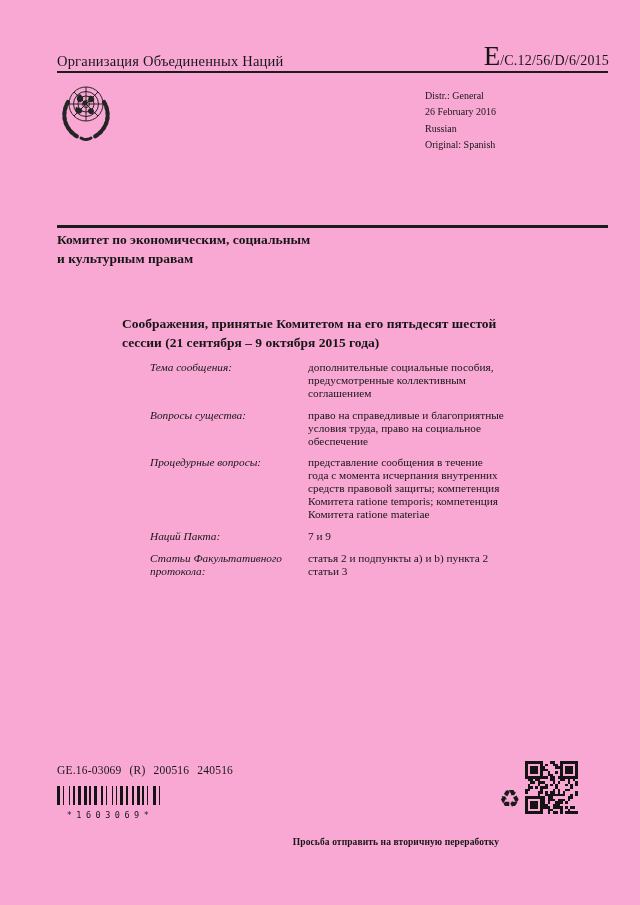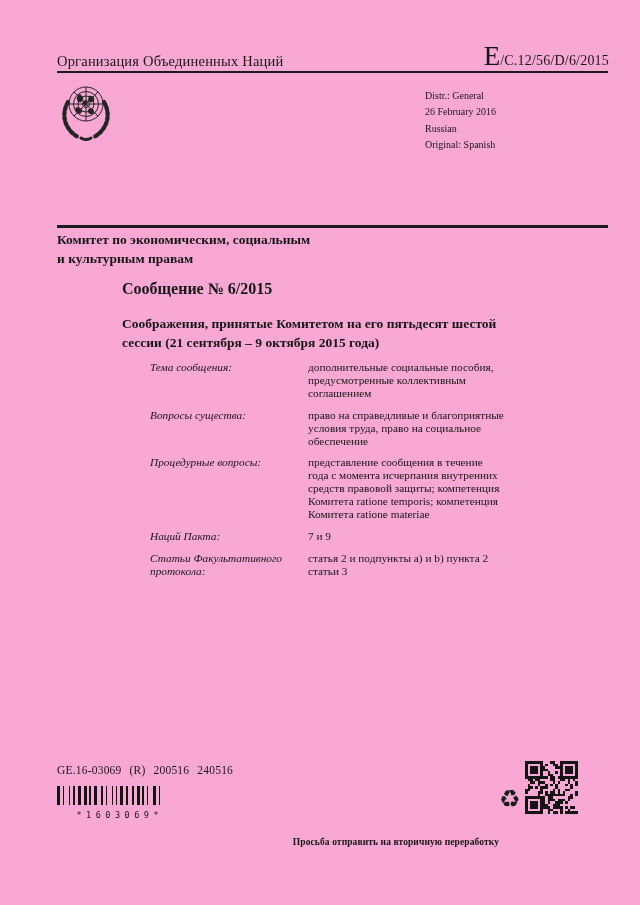--- a/index.html
+++ b/index.html
@@ -35,21 +35,20 @@
     font-size:11.3px;line-height:12.9px;
   }
   .summary-table .lbl{font-style:italic;padding-right:10px;}
   
   .ge-line{left:57px;top:764px;font-size:11.5px;word-spacing:5px;letter-spacing:.2px;}
   .barcode-wrap{left:57px;top:786px;width:106px;text-align:center;}
   .barcode-text{
     font-family:"DejaVu Sans Mono", monospace;
     font-size:8.5px;letter-spacing:4.5px;display:block;margin-top:1px;
     white-space:nowrap;
-    text-align:right;
   }
   .recycle-note{right:141px;top:837px;font-size:9.5px;font-weight:bold;letter-spacing:.1px;text-align:center;}
   .recycle-icon{left:499px;top:787px;font-size:24px;line-height:1;font-family:"DejaVu Sans", sans-serif;color:#1a1a1a;}
   .qr{left:525px;top:761px;}
 </style>
 </head>
 <body>
 
 <div class="page">
 
@@ -95,21 +94,20 @@
     <div>Original: Spanish</div>
   </div>
 
   <div class="abs rule rule-2"></div>
 
   <div class="abs committee">
     <div>Комитет по экономическим, социальным</div>
     <div>и культурным правам</div>
   </div>
 
-  <div class="abs comm-heading">Сообщение № 6/2015</div>
 
   <div class="abs views-heading">Соображения, принятые Комитетом на его пятьдесят шестой сессии (21 сентября – 9 октября 2015 года)</div>
 
   <div class="abs summary-table">
     <div class="lbl">Тема сообщения:</div>
     <div class="val">дополнительные социальные пособия, предусмотренные коллективным соглашением</div>
     <div class="lbl">Вопросы существа:</div>
     <div class="val">право на справедливые и благоприятные условия труда, право на социальное обеспечение</div>
     <div class="lbl">Процедурные вопросы:</div>
     <div class="val">представление сообщения в течение года с момента исчерпания внутренних средств правовой защиты; компетенция Комитета ratione temporis; компетенция Комитета ratione materiae</div>

